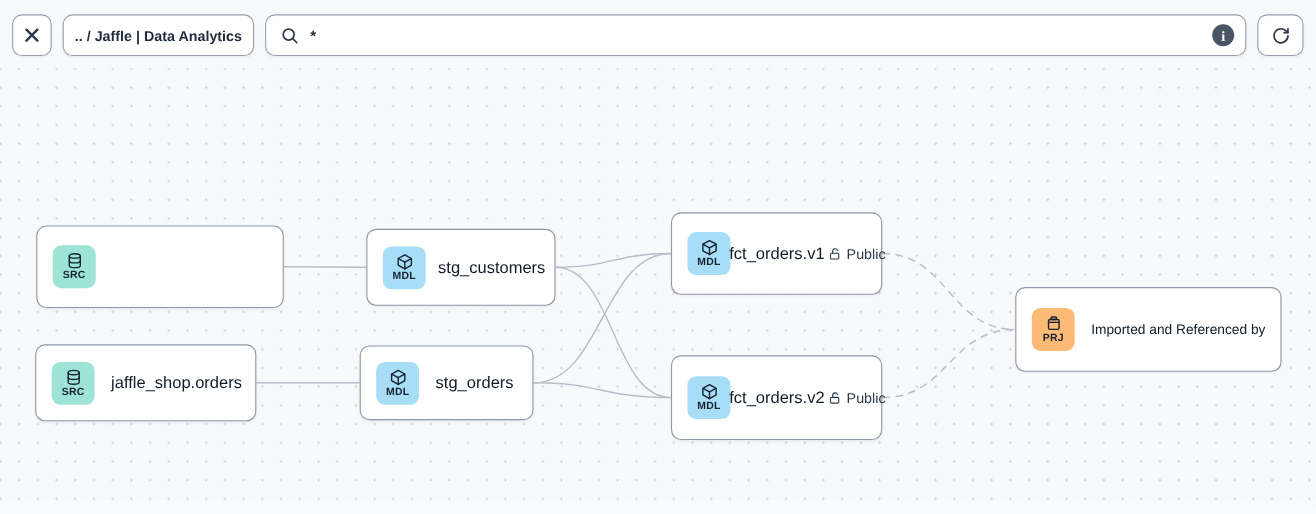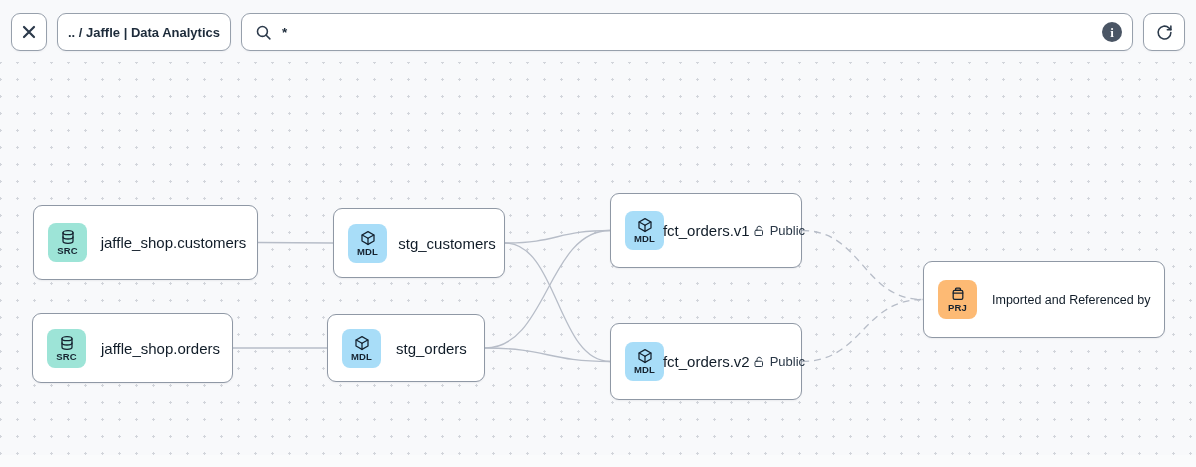--- a/index.html
+++ b/index.html
@@ -94,23 +94,20 @@
   <div id="nodes">
       <div class="node" style="left: 33px; top: 205px; width: 225px; height: 75px;">
         <div class="tile" style="background:#9de4d7">
           <svg width="16" height="16" viewBox="0 0 24 24">
             <ellipse cx="12" cy="5.5" rx="7.5" ry="3"></ellipse>
             <path d="M4.5 5.5v6.5c0 1.7 3.4 3 7.5 3s7.5-1.3 7.5-3V5.5"></path>
             <path d="M4.5 12v6.5c0 1.7 3.4 3 7.5 3s7.5-1.3 7.5-3V12"></path>
           </svg>
           <span class="badge">SRC</span>
         </div>
-        <div class="meta">
-          <span class="title ">jaffle_shop.customers</span>
-        </div>
       </div>
       <div class="node" style="left: 32px; top: 313px; width: 201px; height: 70px;">
         <div class="tile" style="background:#9de4d7">
           <svg width="16" height="16" viewBox="0 0 24 24">
             <ellipse cx="12" cy="5.5" rx="7.5" ry="3"></ellipse>
             <path d="M4.5 5.5v6.5c0 1.7 3.4 3 7.5 3s7.5-1.3 7.5-3V5.5"></path>
             <path d="M4.5 12v6.5c0 1.7 3.4 3 7.5 3s7.5-1.3 7.5-3V12"></path>
           </svg>
           <span class="badge">SRC</span>
         </div>

